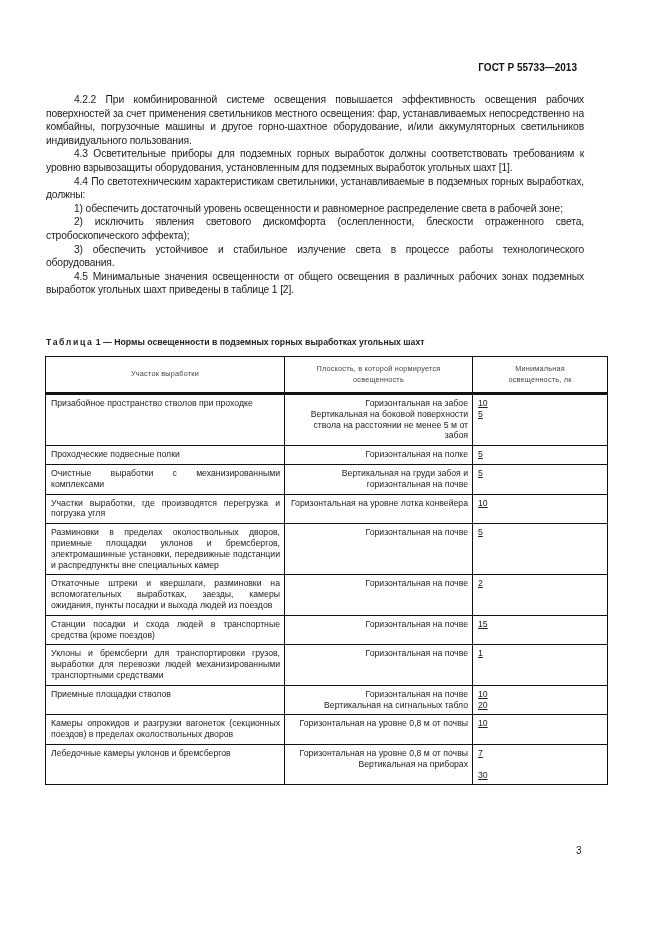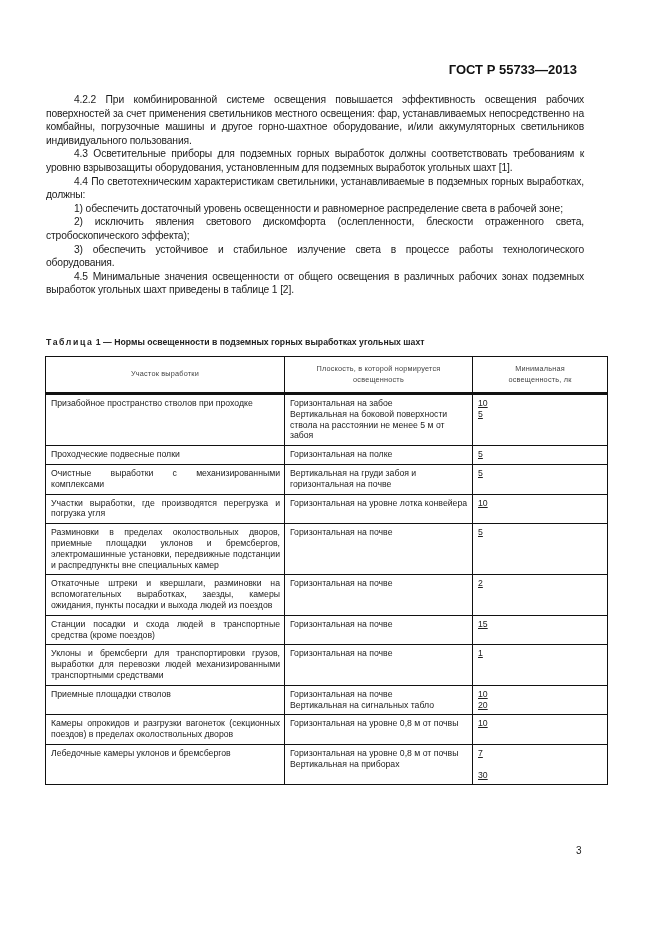--- a/index.html
+++ b/index.html
@@ -1,21 +1,21 @@
 <!DOCTYPE html>
 <html><head>
 <meta charset="utf-8">
 <style>
   * { box-sizing: border-box; margin: 0; padding: 0; }
   html, body { width: 661px; height: 935px; background: #ffffff; overflow: hidden; }
   body { position: relative; font-family: "Liberation Sans", sans-serif; color: #1a1a1a; }
 
   .doc-code {
     position: absolute; top: 62px; right: 84px;
-    font-size: 13px; font-weight: bold; color: #111;
+    font-size: 10px; font-weight: bold; color: #111;
   }
 
   .body-text {
     position: absolute; left: 46px; top: 93px; width: 538px;
     font-size: 10.3px; line-height: 13.6px; text-align: justify;
     font-family: "Liberation Sans", sans-serif; letter-spacing: -0.15px;
   }
   .body-text p { text-indent: 28px; }
 
   .table-caption {
@@ -33,21 +33,21 @@
   table.norms col.c2 { width: 188px; }
   table.norms col.c3 { width: 135px; }
   table.norms th, table.norms td {
     border: 1.5px solid #111; vertical-align: top;
   }
   table.norms th {
     font-weight: normal; font-size: 7.3px; color: #444; letter-spacing: 0.2px;
     text-align: center; vertical-align: middle; height: 37px; line-height: 10.5px;
     border-bottom: 3px solid #111;
   }
-  table.norms td { padding: 3px 4px 4px 5px; line-height: 10.8px; }
+  table.norms td { padding: 3px 4px 4px 5px; line-height: 10.8px; text-align: right; }
   table.norms td.area { text-align: justify; }
   table.norms td.val { text-align: left; text-decoration: underline; }
   table.norms td.plane .line, table.norms td.val .line { display: block; }
   table.norms td.val .gap { display: block; height: 10.8px; }
 
   .page-number {
     position: absolute; top: 845px; left: 576px; font-size: 10px; color: #222;
   }
 </style>
 </head>

